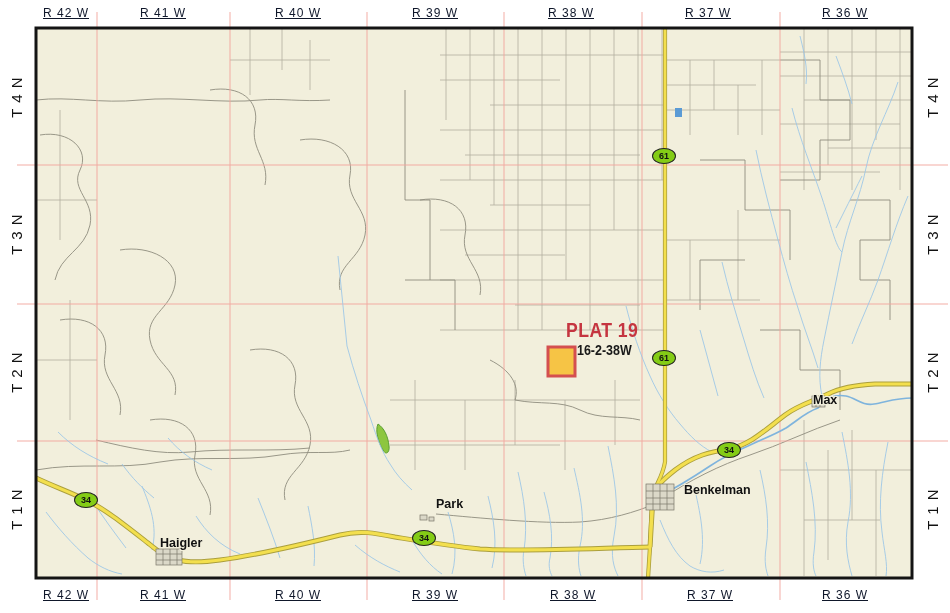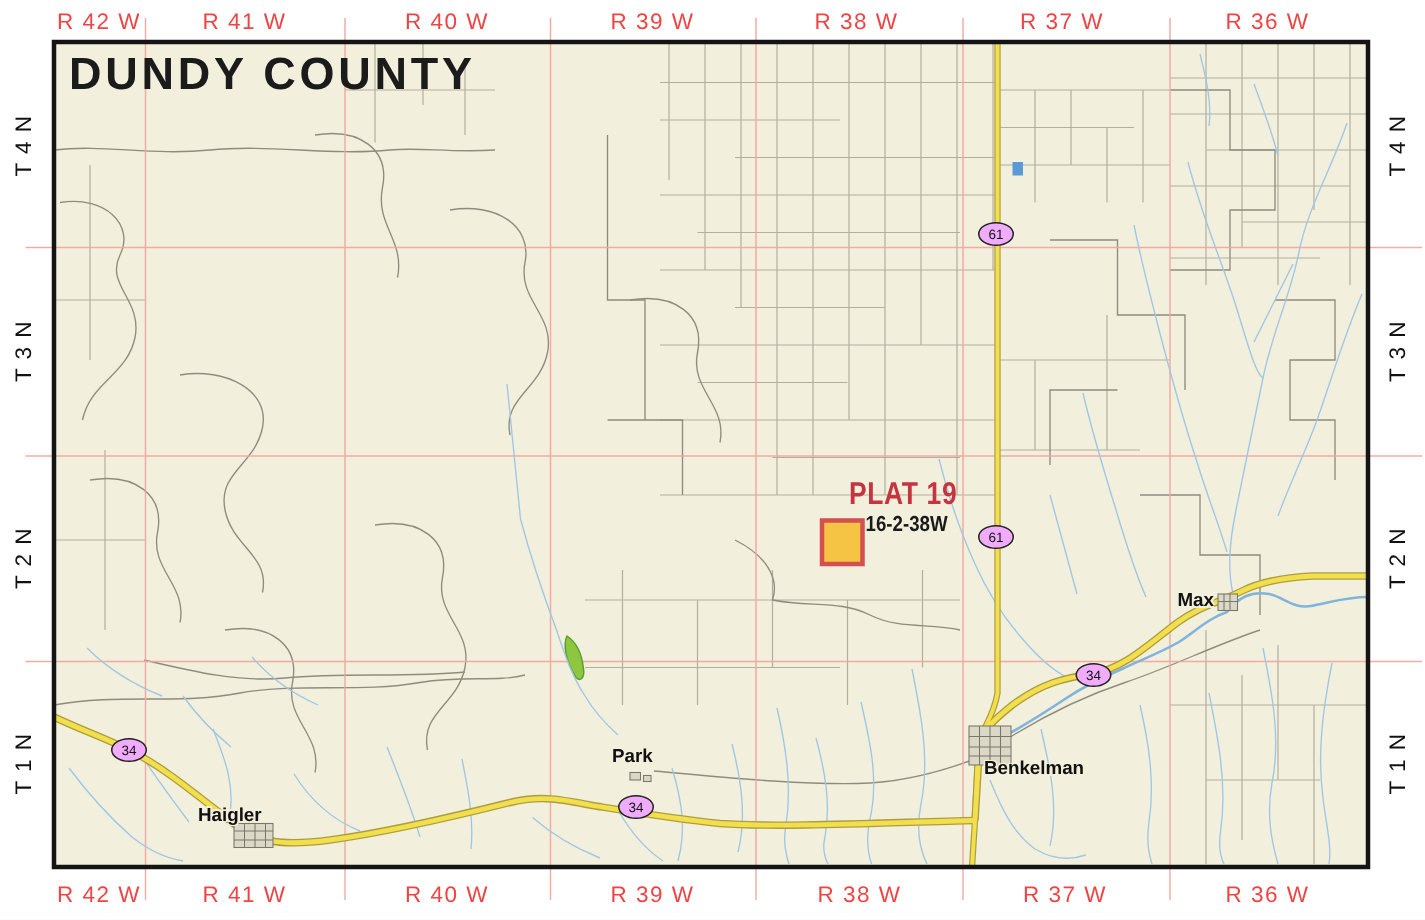--- a/index.html
+++ b/index.html
@@ -1,29 +1,29 @@
 <!DOCTYPE html>
 <html><head>
 <meta charset="utf-8">
 <style>
   html,body{margin:0;padding:0;background:#ffffff;}
   #stage{position:relative;width:950px;height:613px;background:#ffffff;overflow:hidden;
          font-family:"Liberation Sans",sans-serif;}
   svg{position:absolute;left:0;top:0;}
-  .range-lbl{position:absolute;transform:translateX(-50%);font-size:15px;color:#ef4444;
-             letter-spacing:1px;white-space:nowrap;}
+  .range-lbl{position:absolute;transform:translateX(-50%);font-size:12px;color:#0f172a;
+             letter-spacing:1px;white-space:nowrap;text-decoration:underline;}
   .twn-lbl{position:absolute;transform:translate(-50%,-50%) rotate(-90deg);font-size:15px;
            color:#111;letter-spacing:1px;white-space:nowrap;}
   .county-title{position:absolute;left:46px;top:33px;font-size:30px;font-weight:bold;
                 letter-spacing:2.5px;color:#1b1b1b;white-space:nowrap;}
   .town-lbl{position:absolute;font-size:12.5px;font-weight:bold;color:#111;white-space:nowrap;
-            text-shadow:1px 1px 0 #f2efdc,-1px -1px 0 #f2efdc,1px -1px 0 #f2efdc,-1px 1px 0 #f2efdc;}
-  .shield{position:absolute;width:22px;height:14px;background:#f0abfc;border:1.5px solid #222;
+            text-shadow:1px 1px 0 #f2efdc,-1px -1px 0 #f2efdc,1px -1px 0 #f2efdc,-1px 1px 0 #f2efdc;margin-left:28px;}
+  .shield{position:absolute;width:22px;height:14px;background:#84cc16;border:1.5px solid #222;
           border-radius:50%;display:flex;align-items:center;justify-content:center;
-          font-size:9px;font-weight:normal;color:#111;transform:translate(-50%,-50%);}
+          font-size:9px;font-weight:bold;color:#111;transform:translate(-50%,-50%);}
   .plat-name{position:absolute;left:566px;top:318px;font-size:21px;font-weight:bold;
              color:#c53540;letter-spacing:.5px;transform:scaleX(.84);transform-origin:left top;
              white-space:nowrap;}
   .plat-id{position:absolute;left:577px;top:342px;font-size:14.5px;font-weight:bold;
            color:#1a1a1a;transform:scaleX(.86);transform-origin:left top;white-space:nowrap;}
 </style>
 </head>
 <body>
 
 <div id="stage">
@@ -143,21 +143,20 @@
           <rect x="420" y="515" width="7" height="5"></rect>
           <rect x="429" y="517" width="5" height="4"></rect>
         </g>
     </g>
 
     <rect x="548" y="347" width="27" height="29" fill="#f6c445" stroke="#d44f4f" stroke-width="3"></rect>
 
     <rect x="36" y="28" width="876" height="550" fill="none" stroke="#141414" stroke-width="3"></rect>
   </svg>
 
-  <div class="county-title">DUNDY COUNTY</div>
 
   <div class="range-lbl" style="left:66px;top:6px">R 42 W</div>
   <div class="range-lbl" style="left:163px;top:6px">R 41 W</div>
   <div class="range-lbl" style="left:298px;top:6px">R 40 W</div>
   <div class="range-lbl" style="left:435px;top:6px">R 39 W</div>
   <div class="range-lbl" style="left:571px;top:6px">R 38 W</div>
   <div class="range-lbl" style="left:708px;top:6px">R 37 W</div>
   <div class="range-lbl" style="left:845px;top:6px">R 36 W</div>
 
   <div class="range-lbl" style="left:66px;top:588px">R 42 W</div>
@@ -176,21 +175,21 @@
   <div class="twn-lbl" style="left:932px;top:97px">T 4 N</div>
   <div class="twn-lbl" style="left:932px;top:234px">T 3 N</div>
   <div class="twn-lbl" style="left:932px;top:372px">T 2 N</div>
   <div class="twn-lbl" style="left:932px;top:509px">T 1 N</div>
 
   <div class="plat-name">PLAT 19</div>
   <div class="plat-id">16-2-38W</div>
 
   <div class="town-lbl" style="left:132px;top:536px">Haigler</div>
   <div class="town-lbl" style="left:408px;top:497px">Park</div>
-  <div class="town-lbl" style="left:656px;top:505px">Benkelman</div>
+  <div class="town-lbl" style="left:656px;top:483px">Benkelman</div>
   <div class="town-lbl" style="left:785px;top:393px">Max</div>
 
   <div class="shield" style="left:664px;top:156px">61</div>
   <div class="shield" style="left:664px;top:358px">61</div>
   <div class="shield" style="left:86px;top:500px">34</div>
   <div class="shield" style="left:424px;top:538px">34</div>
   <div class="shield" style="left:729px;top:450px">34</div>
 
 </div>
 

